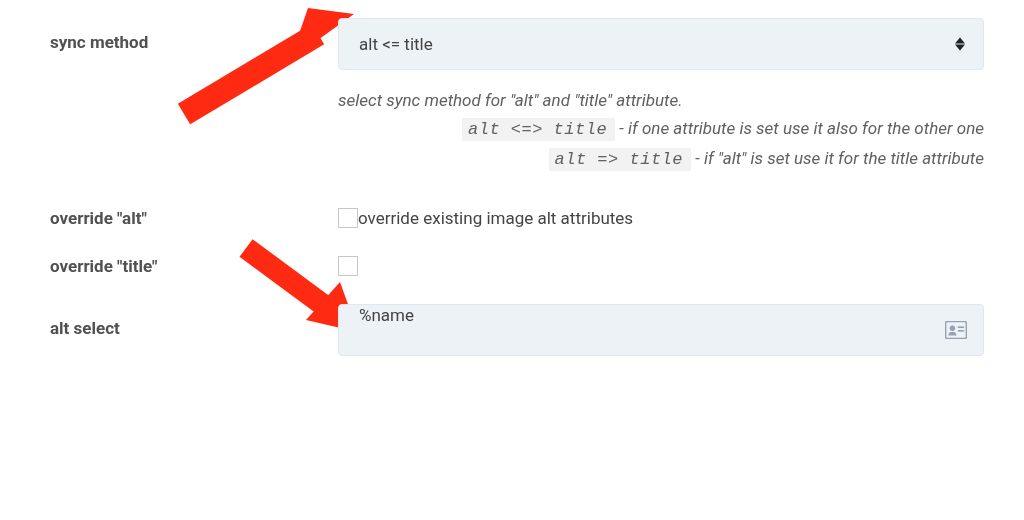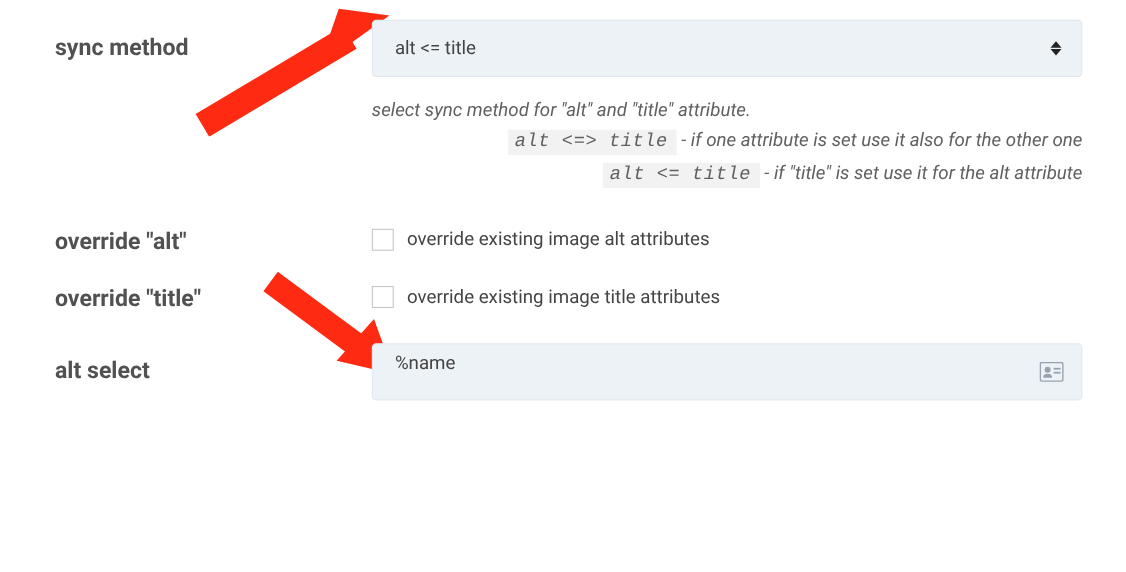--- a/index.html
+++ b/index.html
@@ -19,21 +19,21 @@
       display: flex;
       align-items: flex-start;
       margin-bottom: 28px;
     }
     .form-label {
       width: 288px;
       flex-shrink: 0;
       font-weight: 700;
       color: #515151;
       padding-top: 14px;
-      font-size: 21px;
+      font-size: 17px;
     }
     .form-label.slim {
       padding-top: 0;
     }
     .form-control-col {
       flex: 1;
       position: relative;
     }
     .select-wrap {
       position: relative;
@@ -89,21 +89,20 @@
       letter-spacing: 0.5px;
     }
     .help-block .code-line {
       white-space: nowrap;
       text-align: right;
     }
 
     .checkbox-row {
       display: flex;
       align-items: center;
-      gap: 12px;
     }
     .checkbox-box {
       width: 20px;
       height: 20px;
       border: 1.5px solid #c7c7c7;
       background: #fff;
       cursor: pointer;
       flex-shrink: 0;
     }
     .checkbox-label {
@@ -111,21 +110,21 @@
       font-size: 17px;
     }
 
     .text-input {
       position: relative;
       background: #edf2f7;
       border: 1px solid #e1e7ef;
       border-radius: 4px;
       height: 52px;
       display: flex;
-      align-items: center;
+      align-items: flex-start;
       padding: 0 48px 16px 20px;
     }
     .text-input-value {
       color: #444;
       font-size: 17px;
     }
     .input-icon {
       position: absolute;
       right: 16px;
       top: 50%;
@@ -163,42 +162,41 @@
         <span class="down"></span>
       </span>
     </div>
 
     <div class="help-block">
       <div>select sync method for "alt" and "title" attribute.</div>
       <div class="code-line">
         <span class="code">alt &lt;=&gt; title</span><span> - if one attribute is set use it also for the other one</span>
       </div>
       <div class="code-line">
-        <span class="code">alt &lt;= title</span><span> - if "title" is set use it for the alt attribute</span>
+        <span class="code">alt =&gt; title</span><span> - if "alt" is set use it for the title attribute</span>
       </div>
     </div>
   </div>
 </div>
 
 <div class="form-row" style="margin-top:34px;">
   <div class="form-label slim">override "alt"</div>
   <div class="form-control-col">
     <div class="checkbox-row">
       <div class="checkbox-box"></div>
       <span class="checkbox-label">override existing image alt attributes</span>
     </div>
   </div>
 </div>
 
 <div class="form-row" style="margin-top:26px;">
   <div class="form-label slim">override "title"</div>
   <div class="form-control-col">
     <div class="checkbox-row">
       <div class="checkbox-box"></div>
-      <span class="checkbox-label">override existing image title attributes</span>
     </div>
   </div>
 </div>
 
 <div class="form-row" style="margin-top:26px; margin-bottom:0;">
   <div class="form-label">alt select</div>
   <div class="form-control-col">
 
     <div class="arrow" style="left:-104px; top:-66px;">
       <svg width="128" height="96" viewBox="0 0 128 96">

